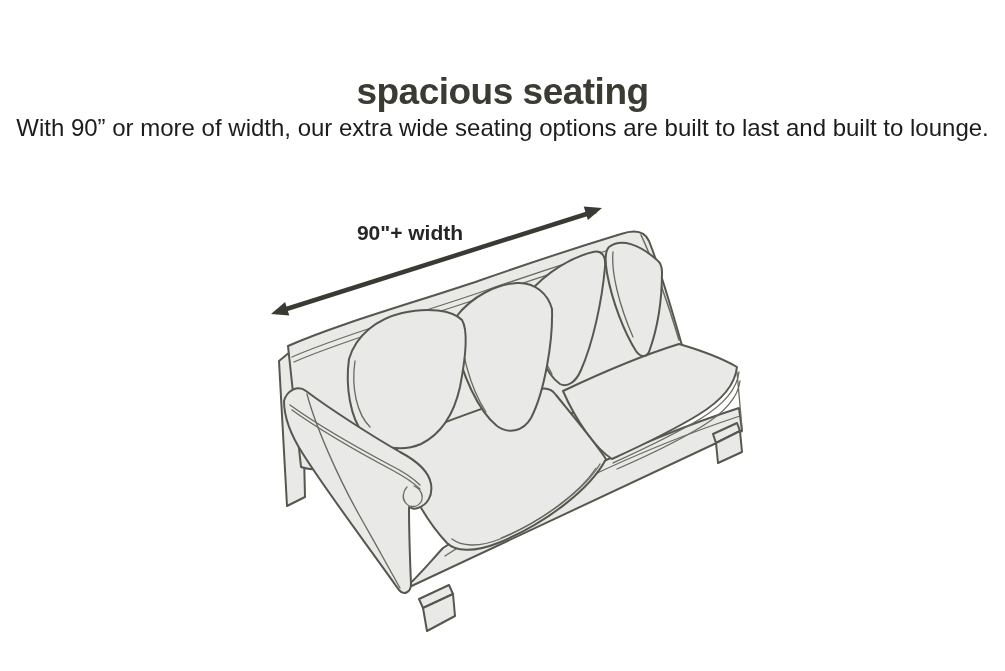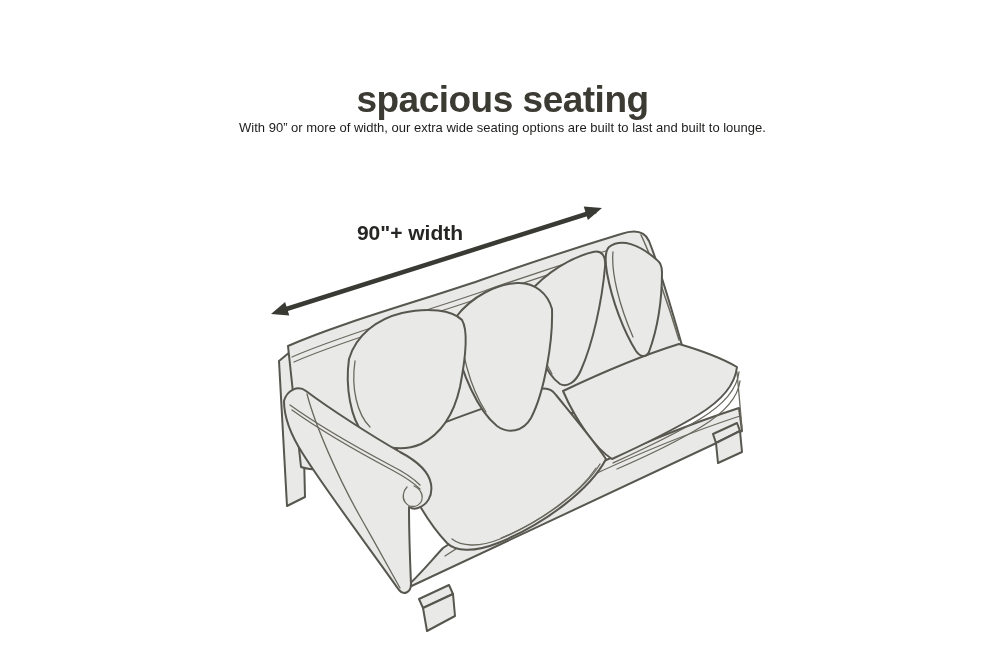--- a/index.html
+++ b/index.html
@@ -10,37 +10,37 @@
   }
   #page {
     position: relative;
     width: 1005px;
     height: 671px;
     background: #ffffff;
     overflow: hidden;
   }
   .title {
     position: absolute;
-    top: 54px;
+    top: 46px;
     left: 0;
     width: 1005px;
     text-align: center;
     font-size: 37px;
     line-height: 42px;
     font-weight: bold;
     letter-spacing: -0.5px;
     color: #3b3a33;
   }
   .description {
     position: absolute;
     top: 114px;
     left: 0;
     width: 1005px;
     text-align: center;
-    font-size: 13px;
+    font-size: 24px;
     line-height: 27px;
     color: #1c1c1a;
   }
   .illustration {
     position: absolute;
     top: 0;
     left: 0;
     width: 1005px;
     height: 671px;
   }

